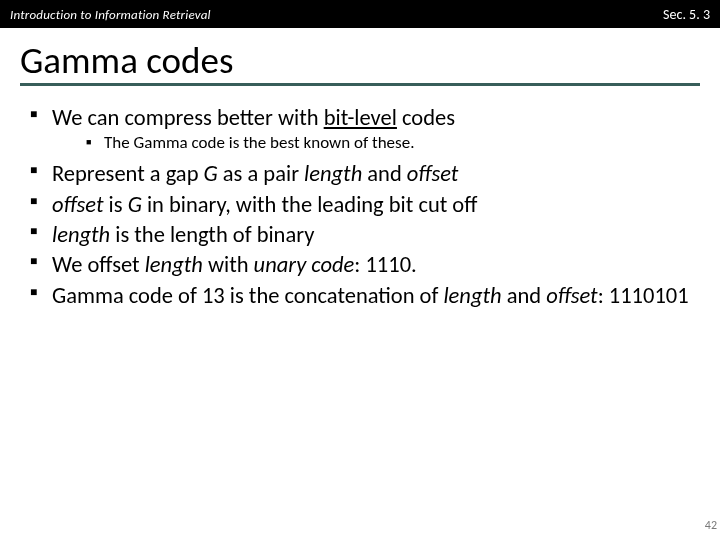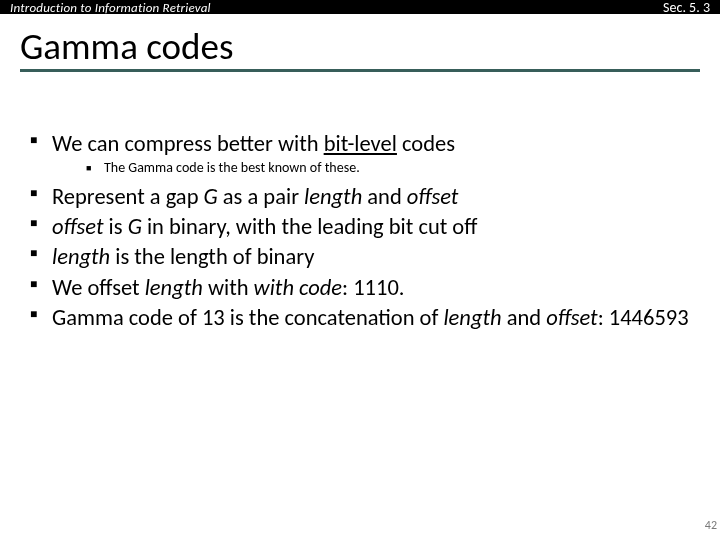--- a/index.html
+++ b/index.html
@@ -5,47 +5,47 @@
   * { box-sizing: border-box; margin: 0; padding: 0; }
   body {
     width: 720px; height: 540px;
     font-family: Calibri, "Segoe UI", Arial, sans-serif;
     background: #fff; color: #000; overflow: hidden;
     position: relative;
   }
   .topbar {
     display: flex; justify-content: space-between; align-items: center;
     background: #000; color: #fff;
-    height: 14px; padding: 0 10px;
+    height: 28px; padding: 0 10px;
     font-size: 13px;
   }
   .topbar .left { font-style: italic; font-family: Calibri, sans-serif; letter-spacing: 0.2px; }
   .topbar .right { font-family: Calibri, sans-serif; font-size: 14px; }
   .title-wrap { padding: 10px 20px 0 20px; }
   .title {
     font-size: 37px; font-weight: 400;
     font-family: Calibri, "Segoe UI", sans-serif;
     padding-bottom: 0;
   }
   .title-underline {
     height: 3px; width: 100%; background: #385e5a;
   }
   .content {
     padding: 18px 24px 0 24px;
     font-size: 22.5px;
     line-height: 1.22;
   }
-  ul.lvl1 { list-style: none; padding-left: 6px; margin-top: 40px; }
+  ul.lvl1 { list-style: none; padding-left: 6px; }
   ul.lvl1 > li { position: relative; padding-left: 22px; margin-bottom: 3px; }
   ul.lvl1 > li::before {
     content: "■"; position: absolute; left: 0; top: 3px;
     font-size: 12px; color: #000;
   }
   ul.lvl2 { list-style: none; padding-left: 34px; margin-top: 2px; margin-bottom: 6px; }
-  ul.lvl2 > li { position: relative; padding-left: 18px; font-size: 14px; margin-bottom: 2px; }
+  ul.lvl2 > li { position: relative; padding-left: 18px; font-size: 17px; margin-bottom: 2px; }
   ul.lvl2 > li::before {
     content: "■"; position: absolute; left: 0; top: 4px;
     font-size: 9px; color: #000;
   }
   .ul { text-decoration: underline; }
   .it { font-style: italic; }
   .pagenum {
     position: absolute; right: 3px; bottom: 8px;
     font-size: 12px; color: #7a7a7a;
   }
@@ -74,21 +74,21 @@
     <li>
       <span>Represent a gap </span><span class="it">G</span><span> as a pair </span><span class="it">length</span><span> and </span><span class="it">offset</span>
     </li>
     <li>
       <span class="it">offset</span><span> is </span><span class="it">G</span><span> in binary, with the leading bit cut off</span>
     </li>
     <li>
       <span class="it">length</span><span> is the length of binary</span>
     </li>
     <li>
-      <span>We offset </span><span class="it">length</span><span> with </span><span class="it">with code</span><span>: 1110.</span>
+      <span>We offset </span><span class="it">length</span><span> with </span><span class="it">unary code</span><span>: 1110.</span>
     </li>
     <li>
-      <span>Gamma code of 13 is the concatenation of </span><span class="it">length</span><span> and </span><span class="it">offset</span><span>: 1446593</span>
+      <span>Gamma code of 13 is the concatenation of </span><span class="it">length</span><span> and </span><span class="it">offset</span><span>: 1110101</span>
     </li>
   </ul>
 </div>
 
 <div class="pagenum">42</div>
 
 </body></html>

